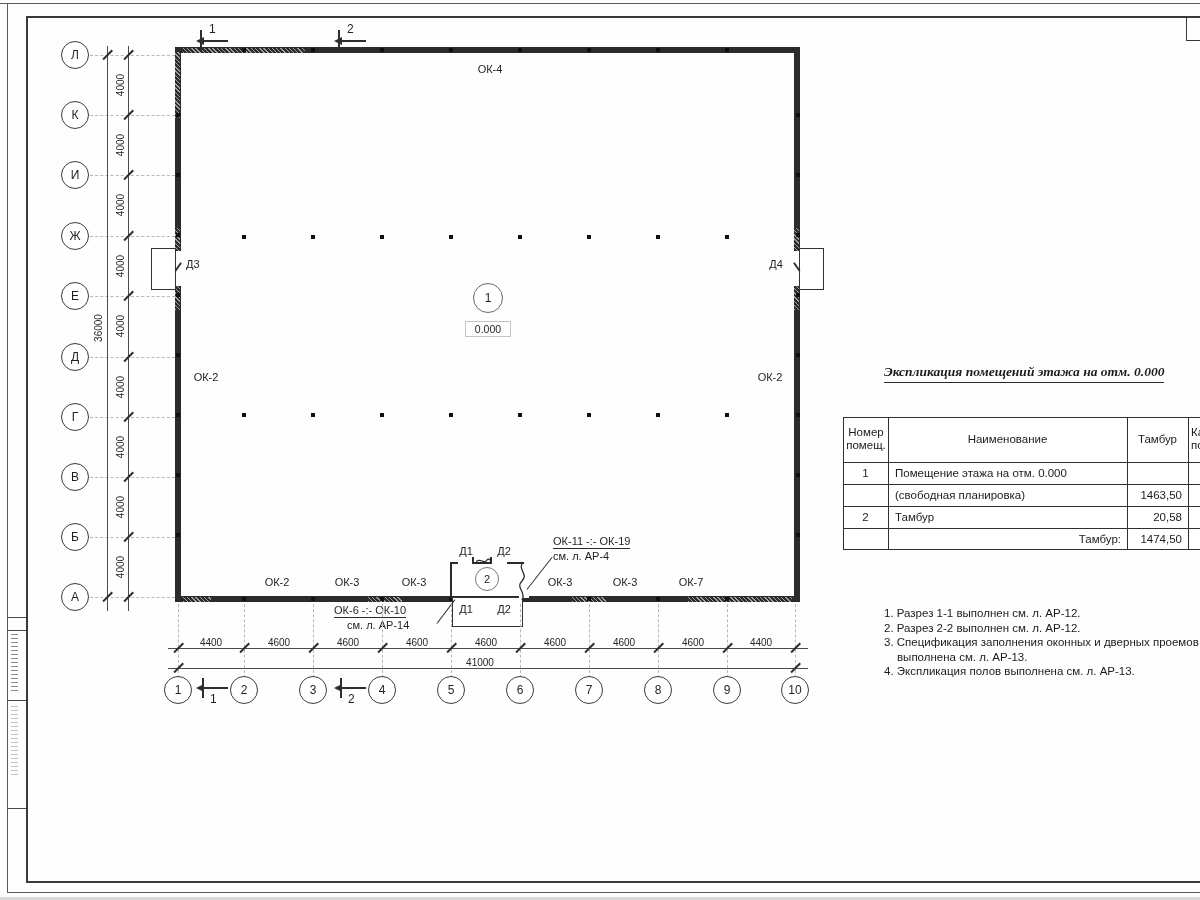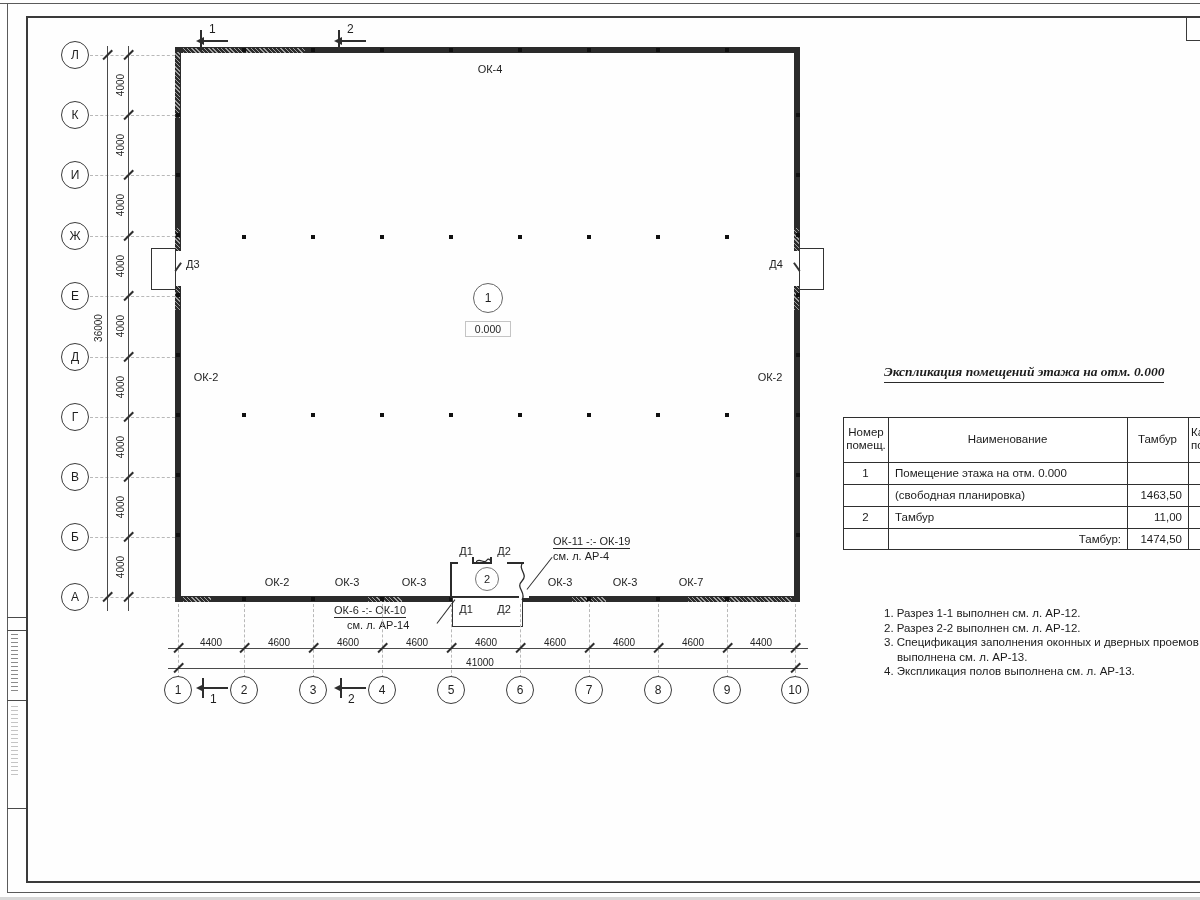--- a/index.html
+++ b/index.html
@@ -313,21 +313,21 @@
   <div class="tcell ctr" style="left:890px;top:433px;width:235px;">Наименование</div>
   <div class="tcell ctr" style="left:1128px;top:433px;width:59px;">Тамбур</div>
   <div class="tcell" style="left:1191px;top:426px;width:26px;white-space:normal;">Ка по</div>
 
   <div class="tcell ctr" style="left:843px;top:467px;width:45px;">1</div>
   <div class="tcell" style="left:895px;top:467px;">Помещение этажа на отм. 0.000</div>
   <div class="tcell" style="left:895px;top:489px;">(свободная планировка)</div>
   <div class="tcell" style="left:1127px;top:489px;width:55px;text-align:right;">1463,50</div>
   <div class="tcell ctr" style="left:843px;top:511px;width:45px;">2</div>
   <div class="tcell" style="left:895px;top:511px;">Тамбур</div>
-  <div class="tcell" style="left:1127px;top:511px;width:55px;text-align:right;">11,00</div>
+  <div class="tcell" style="left:1127px;top:511px;width:55px;text-align:right;">20,58</div>
   <div class="tcell" style="left:888px;top:533px;width:233px;text-align:right;">Тамбур:</div>
   <div class="tcell" style="left:1127px;top:533px;width:55px;text-align:right;">1474,50</div>
 
   <div class="abs" style="left:884px;top:606px;width:318px;font-size:11.5px;line-height:14.5px;color:#1b1b1b;">
     <div class="note">1. Разрез 1-1 выполнен см. л. АР-12.</div>
     <div class="note">2. Разрез 2-2 выполнен см. л. АР-12.</div>
     <div class="note">3. Спецификация заполнения оконных и дверных проемов выполнена см. л. АР-13.</div>
     <div class="note">4. Экспликация полов выполнена см. л. АР-13.</div>
   </div>
 

